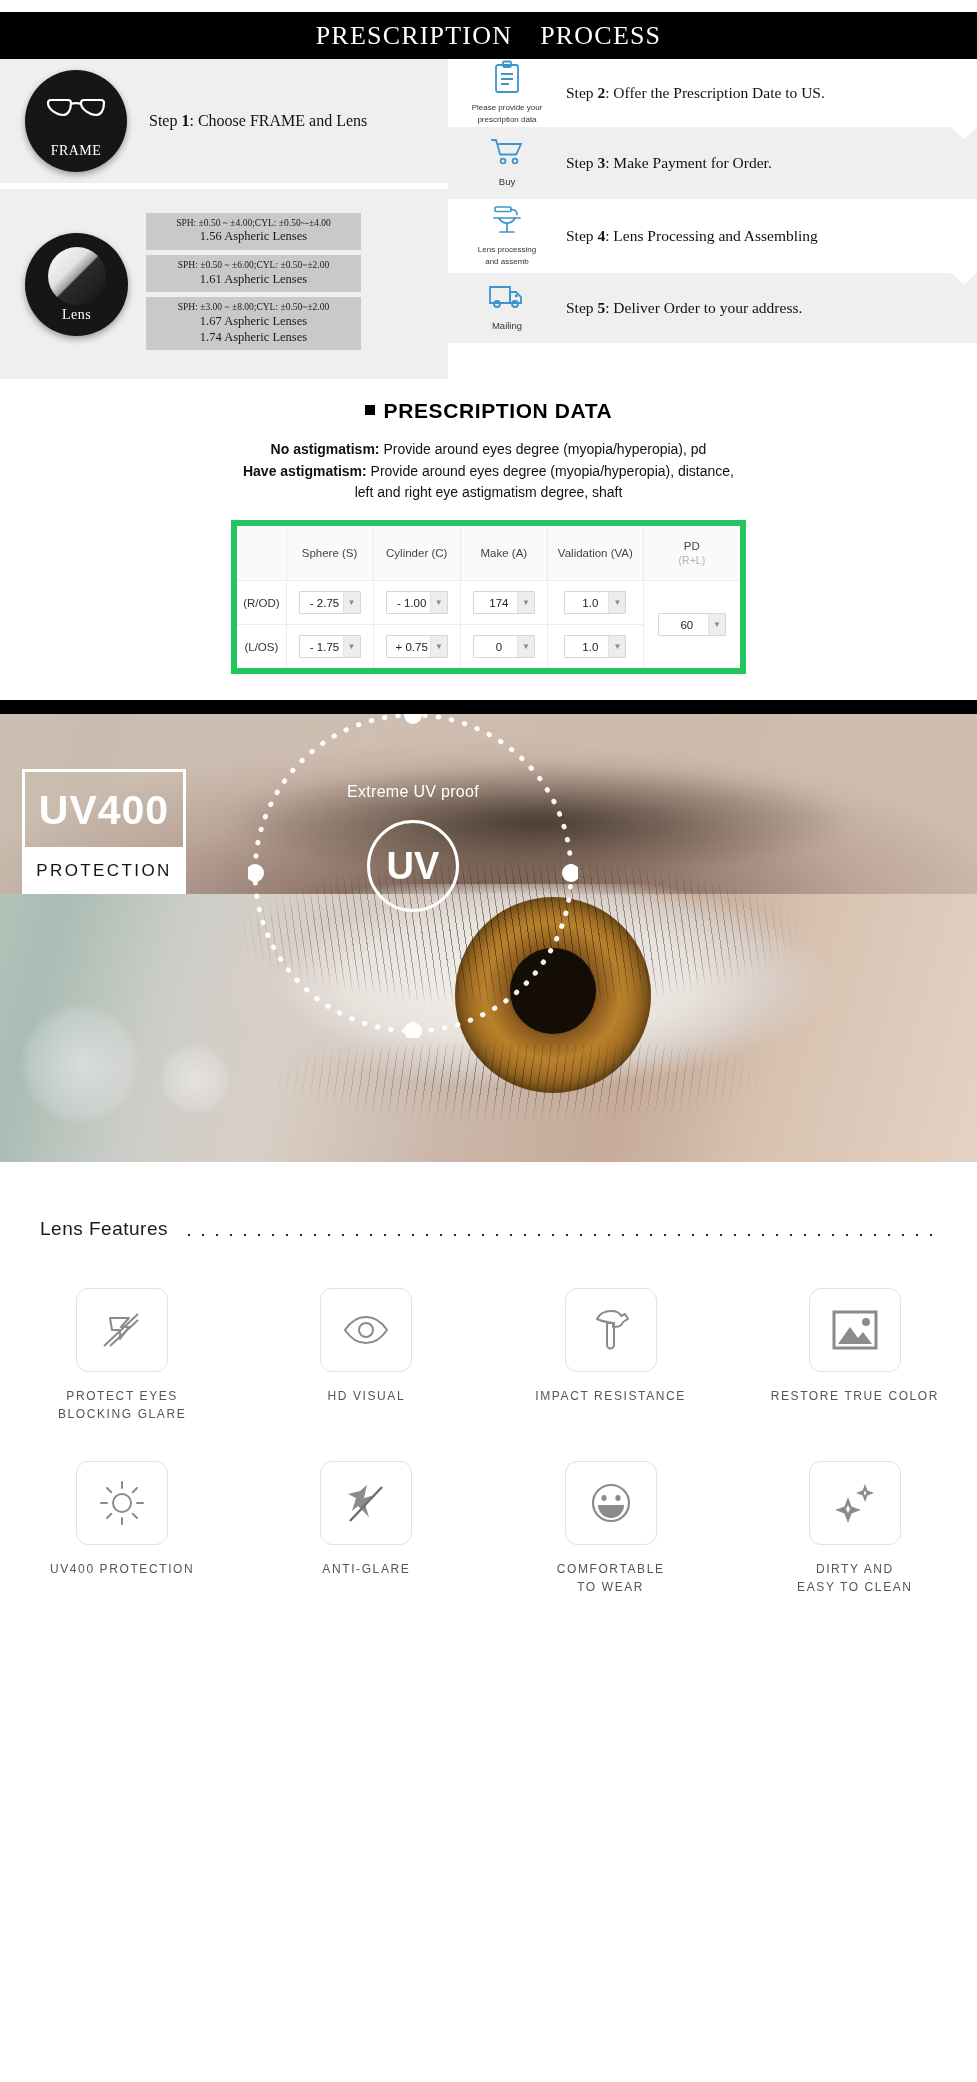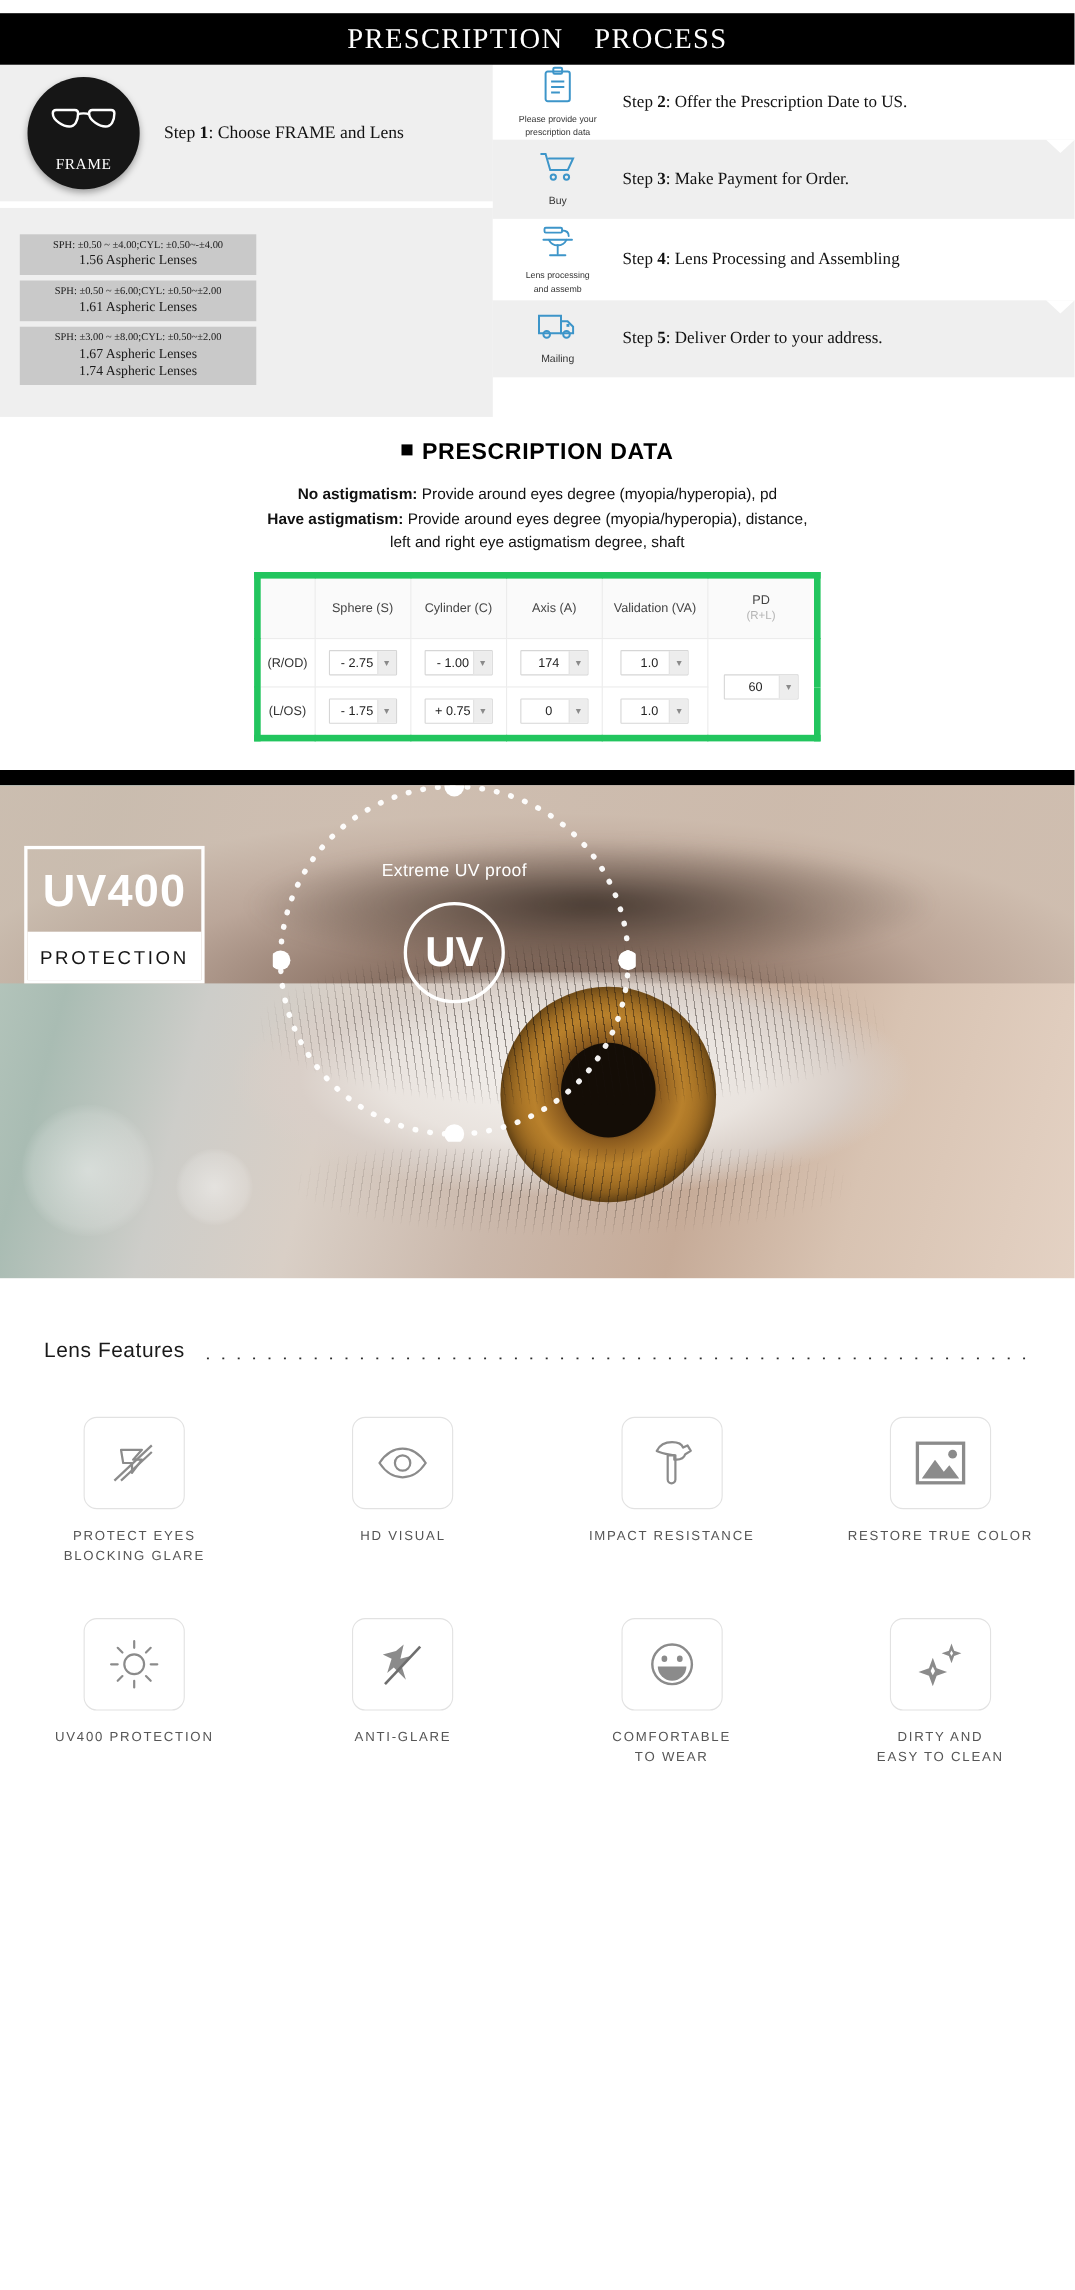--- a/index.html
+++ b/index.html
@@ -224,21 +224,21 @@
     font-size:19px; color:#1a1a1a; letter-spacing:.5px; white-space:nowrap;
     font-family:"Liberation Sans", sans-serif; font-weight:400;
   }
   .dots {
     flex:1; margin-left:14px; height:14px;
     background-image: radial-gradient(circle, #2b2b2b 1.1px, rgba(0,0,0,0) 1.3px);
     background-size: 14px 14px; background-position: 0 6px; background-repeat: repeat-x;
   }
   .feat-grid {
     margin-top:34px; display:grid; grid-template-columns:repeat(4,1fr);
-    row-gap:16px;
+    row-gap:6px;
   }
   .fcell { text-align:center; padding:14px 6px 18px; }
   .fbox {
     width:92px; height:84px; margin:0 auto; border:1px solid #e2e2e2;
     border-radius:12px; display:flex; align-items:center; justify-content:center;
     background:#fff;
   }
   .fcap {
     margin-top:15px; font-size:12px; letter-spacing:1.6px; color:#555;
     line-height:1.5; font-family:"Liberation Sans", sans-serif;
@@ -273,20 +273,24 @@
             </svg>
           </span>
           <span class="cap">FRAME</span>
         </div>
         <div class="step-text">
           <span>Step </span><b>1</b><span>: Choose FRAME and Lens</span>
         </div>
       </div>
 
       <div class="row-lens">
+        <div class="circle lens">
+          <span class="lensdisc"></span>
+          <span class="cap">Lens</span>
+        </div>
         <div class="lens-specs">
 
           <div class="spec">
             <span class="s1">SPH: ±0.50 ~ ±4.00;CYL: ±0.50~-±4.00</span>
             <span class="s2">1.56 Aspheric Lenses</span>
           </div>
 
           <div class="spec">
             <span class="s1">SPH: ±0.50 ~ ±6.00;CYL: ±0.50~±2.00</span>
             <span class="s2">1.61 Aspheric Lenses</span>
@@ -405,21 +409,21 @@
       </div>
     </div>
 
     <div class="tbl-outer">
       <table class="tbl">
         <thead>
           <tr>
             <th class="corner"></th>
             <th>Sphere (S)</th>
             <th>Cylinder (C)</th>
-            <th>Axis (A)</th>
+            <th>Make (A)</th>
             <th>Validation (VA)</th>
             <th>
               <span>PD</span>
               <span class="sub">(R+L)</span>
             </th>
           </tr>
         </thead>
         <tbody>
           <tr>
             <td class="eye">(R/OD)</td>

